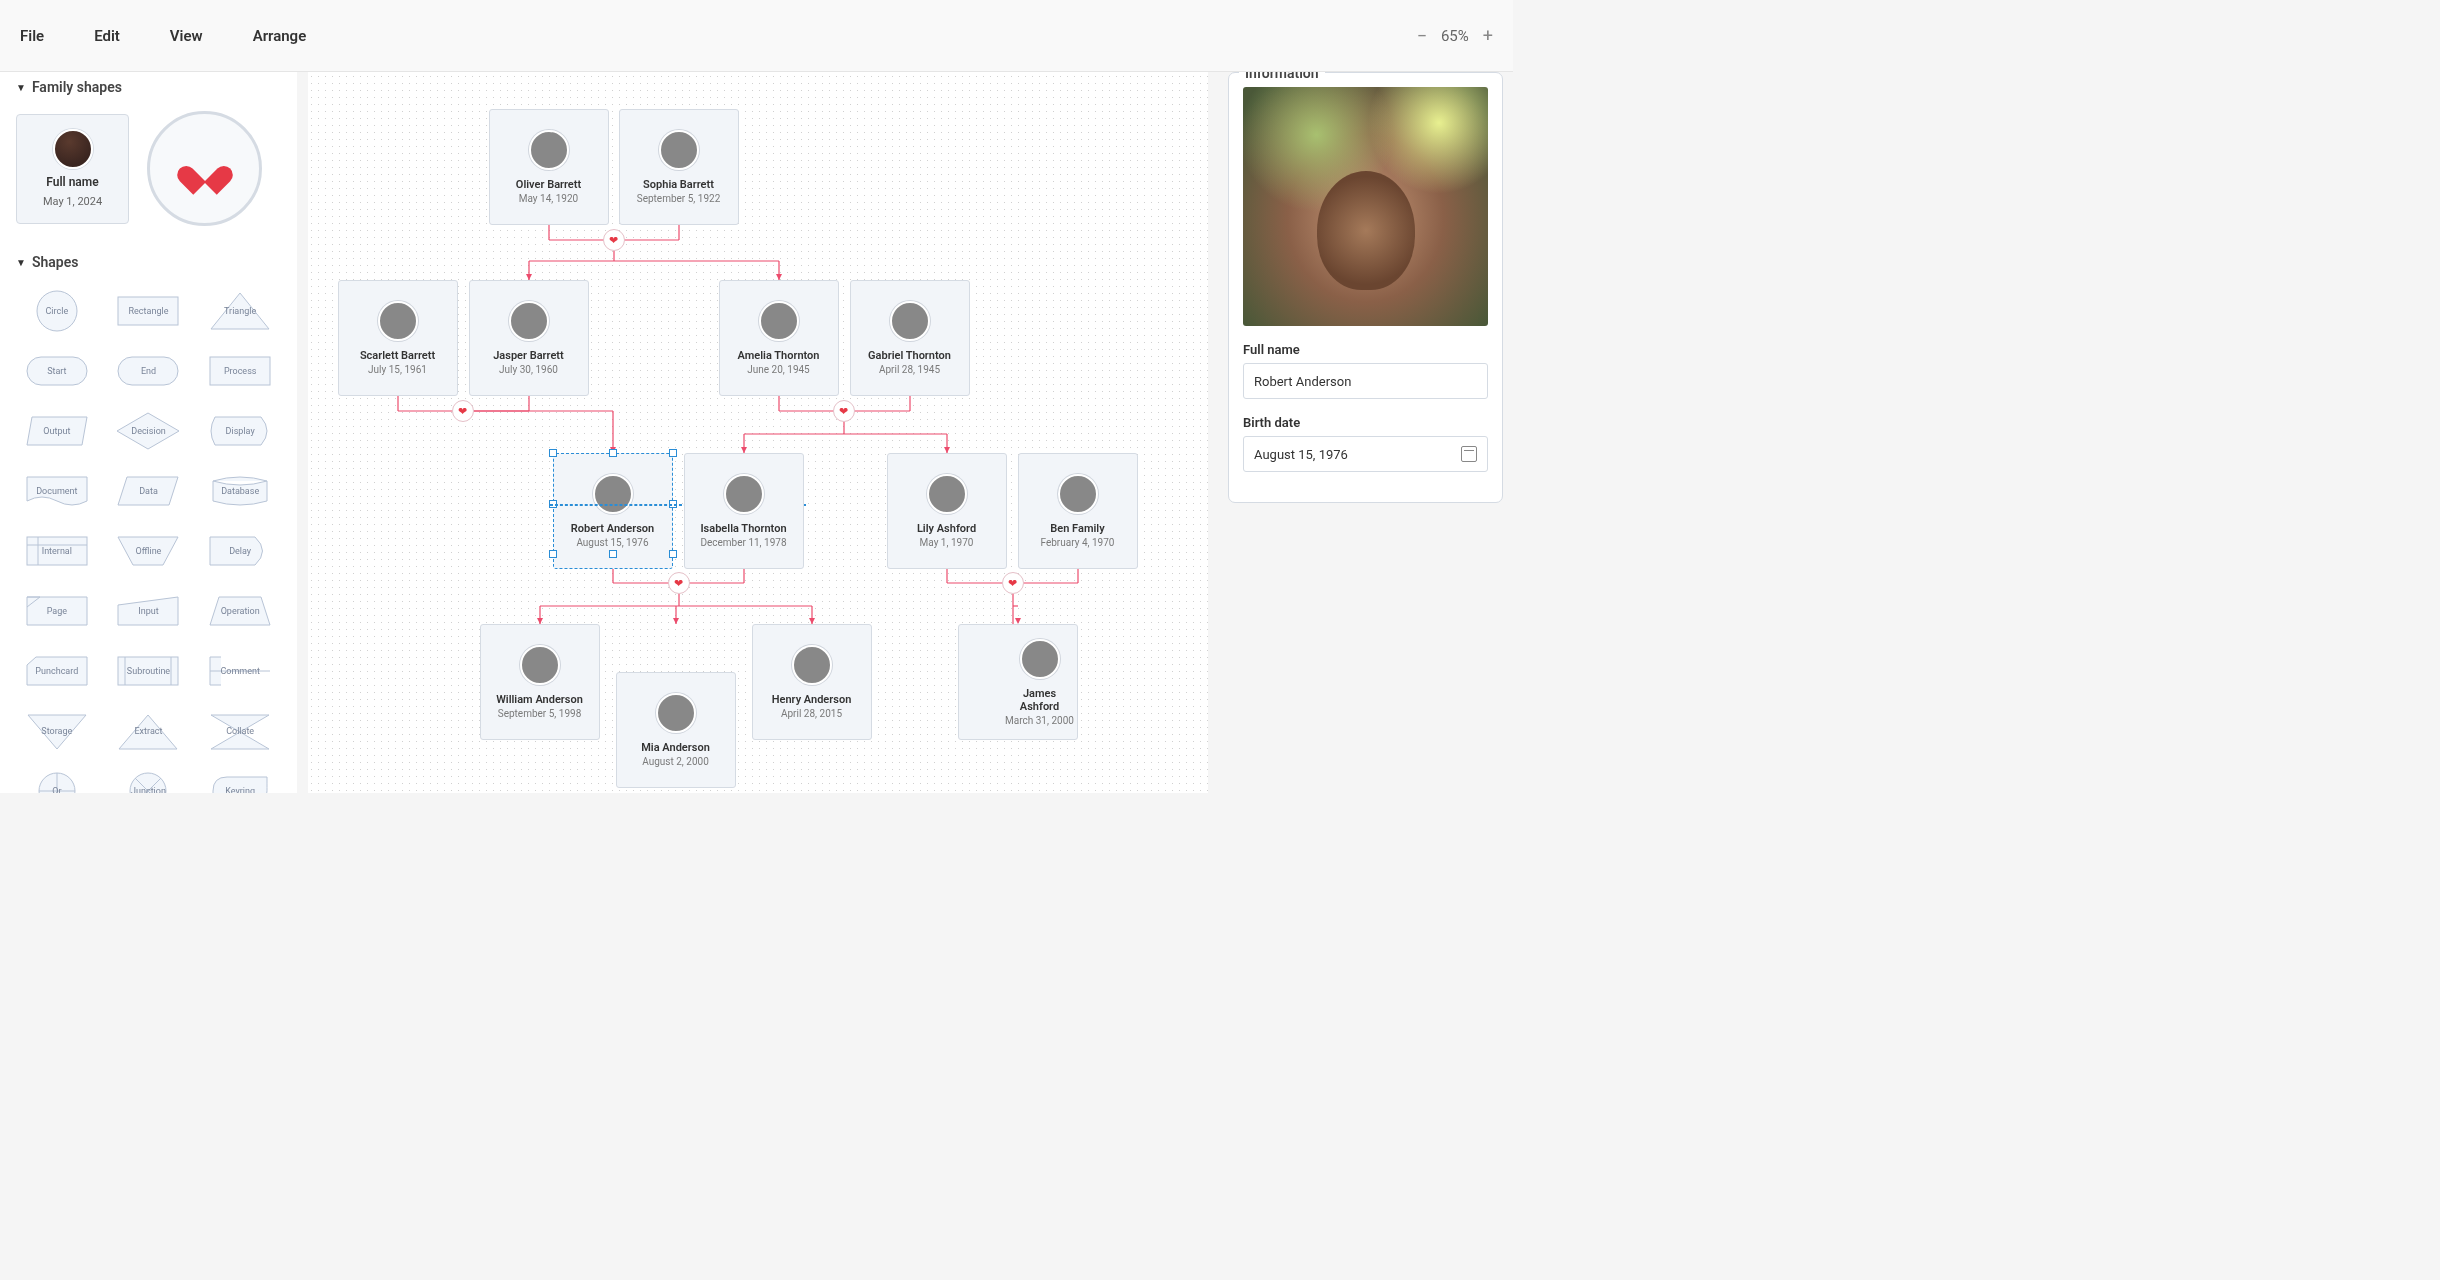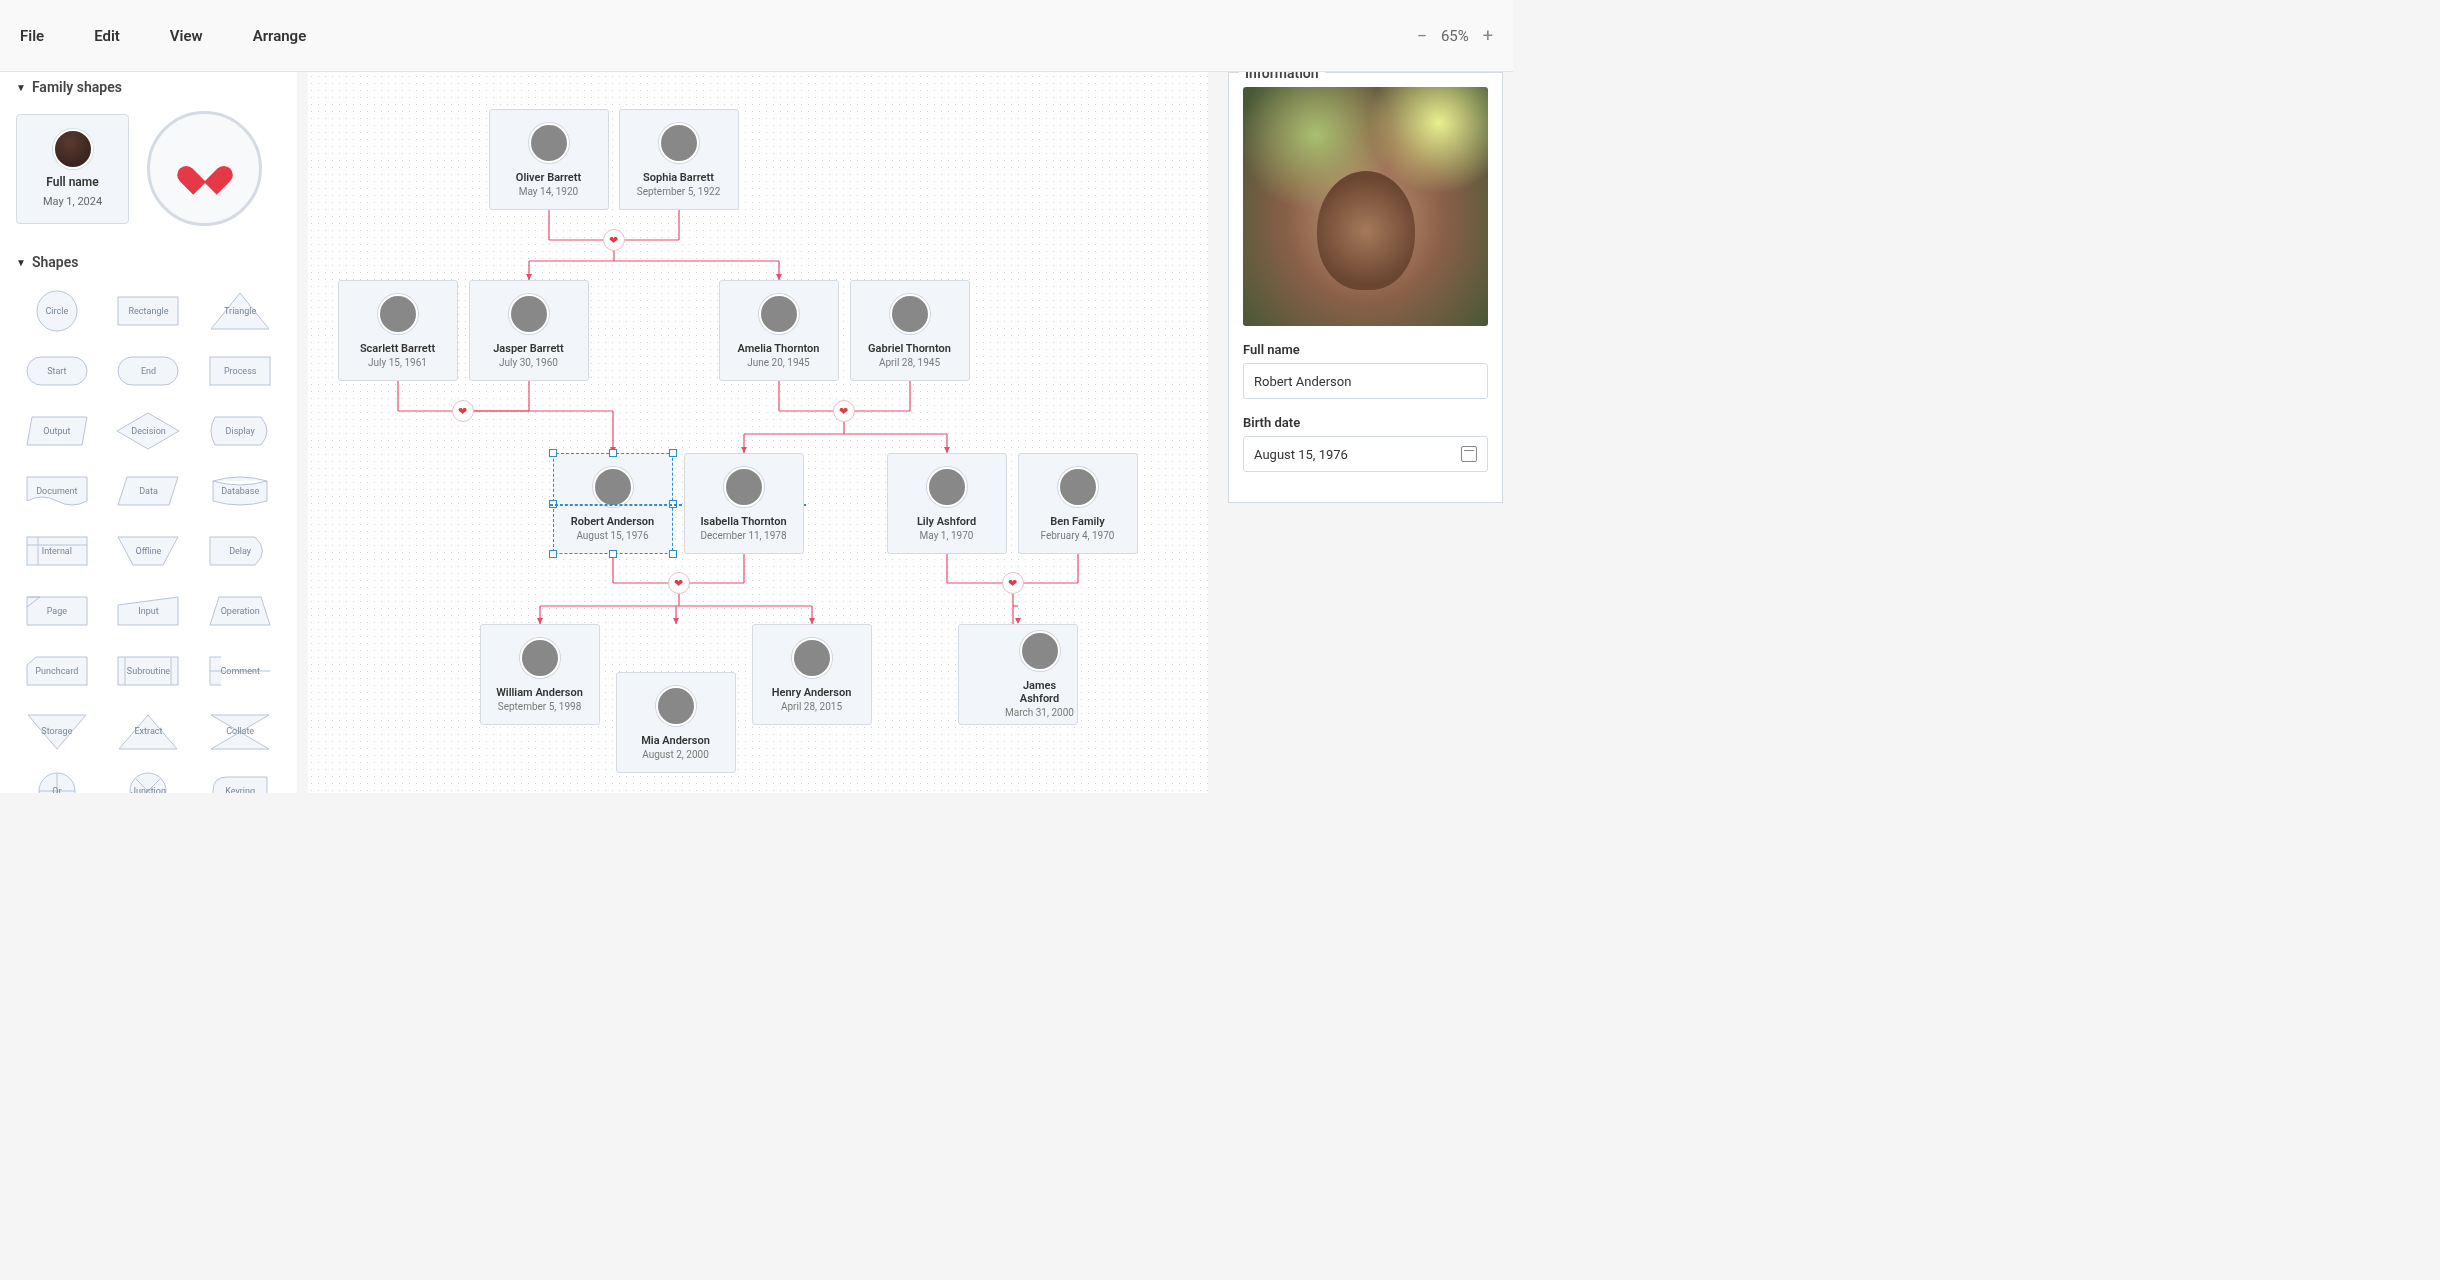--- a/index.html
+++ b/index.html
@@ -34,21 +34,21 @@
 .shape-cell .lbl{position:absolute;font-size:9px;color:#7a8599;pointer-events:none}
 .shape-stroke{fill:#f2f6fb;stroke:#b8c4d6;stroke-width:1}
 
 
 .canvas{position:absolute;left:297px;top:59px;right:295px;bottom:0;overflow:auto}
 .canvas-inner{position:relative;width:900px;height:740px;margin:0 auto;background:#fff;background-image:radial-gradient(circle,#d0d0d0 0.6px,transparent 0.6px);background-size:7px 7px}
 .canvas svg.connectors{position:absolute;inset:0;width:100%;height:100%;pointer-events:none}
 .connectors path,.connectors line{stroke:#ec4b6c;stroke-width:1.2;fill:none}
 .connectors .arrow{fill:#ec4b6c;stroke:none}
 
-.person-card{position:absolute;width:120px;height:101px;background:#f2f5f9;border:1px solid #d5dbe3;border-radius:3px;display:flex;flex-direction:column;align-items:center;justify-content:center;gap:2px;cursor:pointer}
+.person-card{position:absolute;width:120px;height:116px;background:#f2f5f9;border:1px solid #d5dbe3;border-radius:3px;display:flex;flex-direction:column;align-items:center;justify-content:center;gap:2px;cursor:pointer}
 .person-card .avatar{width:40px;height:40px;border-radius:50%;border:2px solid #fff;box-shadow:0 0 0 1px #d0d5dd;background:#888;margin-bottom:6px}
 .person-card .name{font-size:11px;font-weight:600;color:#333;text-align:center}
 .person-card .date{font-size:10px;color:#7a7a7a;text-align:center}
 
 
 .av-0{background:radial-gradient(circle at 50% 30%,#ddd 0%,#777 80%)}
 .av-1{background:radial-gradient(circle at 50% 30%,#ccc 0%,#555 80%)}
 .av-2{background:radial-gradient(circle at 50% 30%,#4a3528 0%,#1a0e08 90%)}
 .av-3{background:radial-gradient(circle at 50% 30%,#8a6a4a 0%,#3a2818 90%)}
 .av-4{background:radial-gradient(circle at 50% 30%,#b0b0b0 0%,#606060 90%)}
@@ -67,21 +67,21 @@
 
 
 .selected-card{border:1px dashed #2a8dd6!important}
 .sel-box{position:absolute;pointer-events:none}
 .sel-handle{position:absolute;width:8px;height:8px;background:#fff;border:1px solid #2a8dd6}
 .sel-rotate{position:absolute;width:18px;height:18px;border:1.5px solid #2a8dd6;border-radius:50%;border-top-color:transparent;right:-29px;top:50%;transform:translateY(-50%) rotate(20deg)}
 .sel-rotate::after{content:"";position:absolute;right:-1px;top:-3px;border:4px solid transparent;border-bottom-color:#2a8dd6}
 .sel-dash{position:absolute;border:1px dashed #2a8dd6}
 
 
-.right-panel{position:absolute;right:10px;top:72px;width:275px;background:#fff;border:1px solid #d5dbe3;border-radius:0;padding:14px}
+.right-panel{position:absolute;right:10px;top:72px;width:275px;background:#fff;border:1px solid #d5dbe3;border-radius:7px;padding:14px}
 .right-panel .legend{position:absolute;top:-8px;left:10px;background:#fff;padding:0 6px;font-size:14px;font-weight:600;color:#444}
 .portrait{width:100%;height:239px;border-radius:3px;background:
   radial-gradient(circle at 30% 20%,#a8c070 0%,transparent 30%),
   radial-gradient(circle at 80% 15%,#e8f090 0%,transparent 25%),
   radial-gradient(ellipse at 50% 55%,#c89878 0%,#8a6048 45%,#4a5838 90%);
   margin-bottom:16px;position:relative;overflow:hidden}
 .portrait::after{content:"";position:absolute;left:30%;top:35%;width:40%;height:50%;background:radial-gradient(circle,#a57a5a 0%,#6a4530 70%);border-radius:50% 50% 45% 45%}
 .field-lbl{font-size:13px;font-weight:600;color:#333;margin-bottom:6px}
 .field{width:100%;height:36px;border:1px solid #d5dbe3;border-radius:3px;padding:0 10px;font-size:13px;color:#333;margin-bottom:16px;display:flex;align-items:center;justify-content:space-between}
 .field .cal{width:16px;height:16px;border:1.5px solid #888;border-radius:2px;position:relative}

